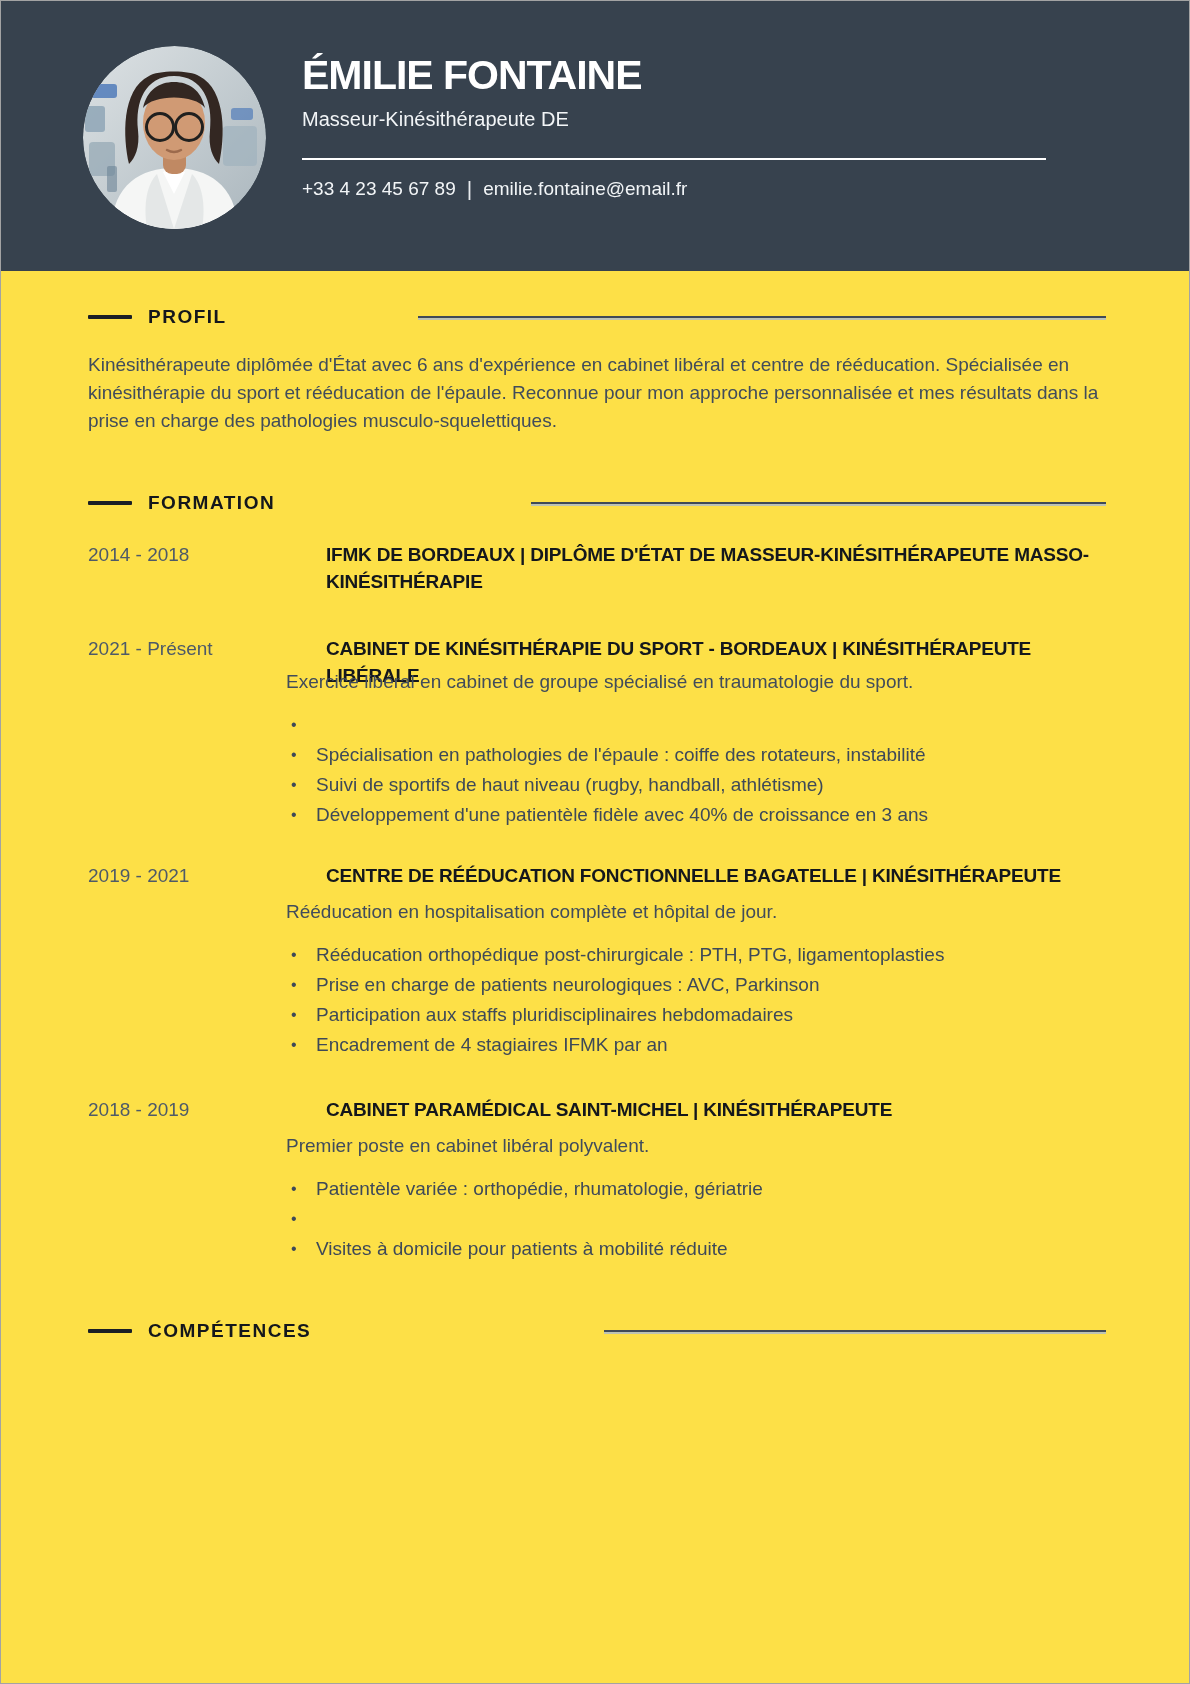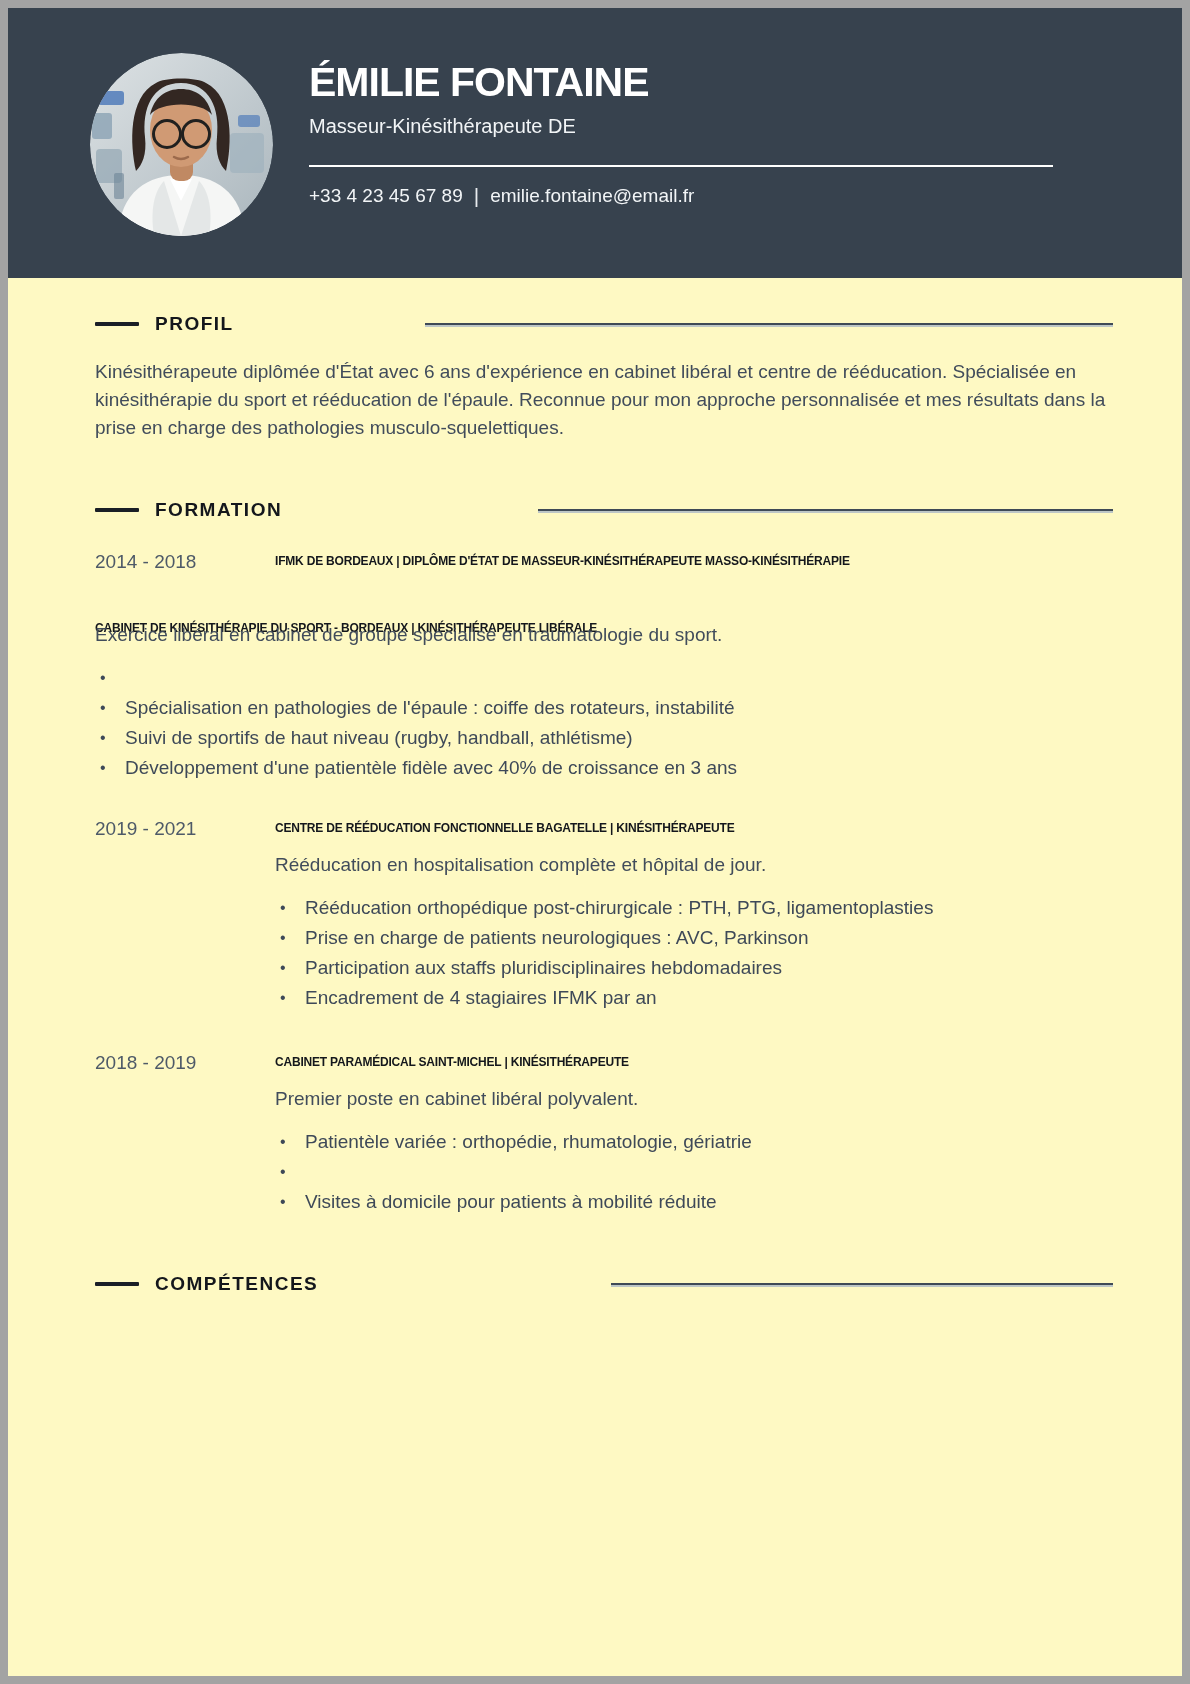--- a/index.html
+++ b/index.html
@@ -1,21 +1,21 @@
 <!DOCTYPE html>
 <html><head>
 <meta charset="utf-8">
 <style>
   html,body{margin:0;padding:0;background:#fff;}
   .page{
     position:relative;
     width:1190px;height:1684px;
     box-sizing:border-box;
-    border:8px solid #a3a3a3;
-    background:#fef9c3;
+    border:1px solid #a3a3a3;
+    background:#fde047;
     font-family:"Liberation Sans","DejaVu Sans",sans-serif;
     overflow:hidden;
   }
   
   .band{
     position:relative;
     height:270px;
     background:#37424e;
   }
   .photo-wrap{
@@ -66,29 +66,30 @@
 
   .section--profil{margin-top:34px;}
   .profil-text{
     margin-top:22px;
     font-size:19px;line-height:28px;color:#414c5b;
   }
   .section--formation{margin-top:56px;}
   .section--experience{margin-top:30px;}
   .section--competences{margin-top:54px;}
 
-  .entry-row{display:flex;}
+  .entry-row{display:flex;gap:18px;}
   .entry-dates{
     flex:0 0 180px;
     font-size:19px;color:#4e5a68;line-height:27px;
   }
   .entry-body{flex:1;min-width:0;}
   .entry-title{
-    font-size:12px;font-weight:700;color:#14171c;line-height:27px;
+    font-size:19px;font-weight:700;color:#14171c;line-height:27px;
     letter-spacing:-0.2px;
+    margin-left:40px;
   }
   .formation-entry{margin-top:26px;}
 
   .job1{margin-top:40px;}
   .job2{margin-top:31px;}
   .job3{margin-top:35px;}
   .job-desc{
     margin:9px 0 0 0;
     font-size:19px;line-height:28px;color:#414c5b;
   }
@@ -181,20 +182,21 @@
     </div>
     <div class="entry-row formation-entry">
       <div class="entry-dates">2014 - 2018</div>
       <div class="entry-body">
         <div class="entry-title">IFMK DE BORDEAUX | DIPLÔME D'ÉTAT DE MASSEUR-KINÉSITHÉRAPEUTE MASSO-KINÉSITHÉRAPIE</div>
       </div>
     </div>
 
 
     <div class="entry-row job1 job--overlap">
+      <div class="entry-dates">2021 - Présent</div>
       <div class="entry-body">
         <div class="entry-title">CABINET DE KINÉSITHÉRAPIE DU SPORT - BORDEAUX | KINÉSITHÉRAPEUTE LIBÉRALE</div>
         <p class="job-desc">Exercice libéral en cabinet de groupe spécialisé en traumatologie du sport.</p>
         <ul class="bullets">
           <li>
               <span class="dot">•</span>
             </li>
           <li>
               <span class="dot">•</span>
               <span>Spécialisation en pathologies de l'épaule : coiffe des rotateurs, instabilité</span>

